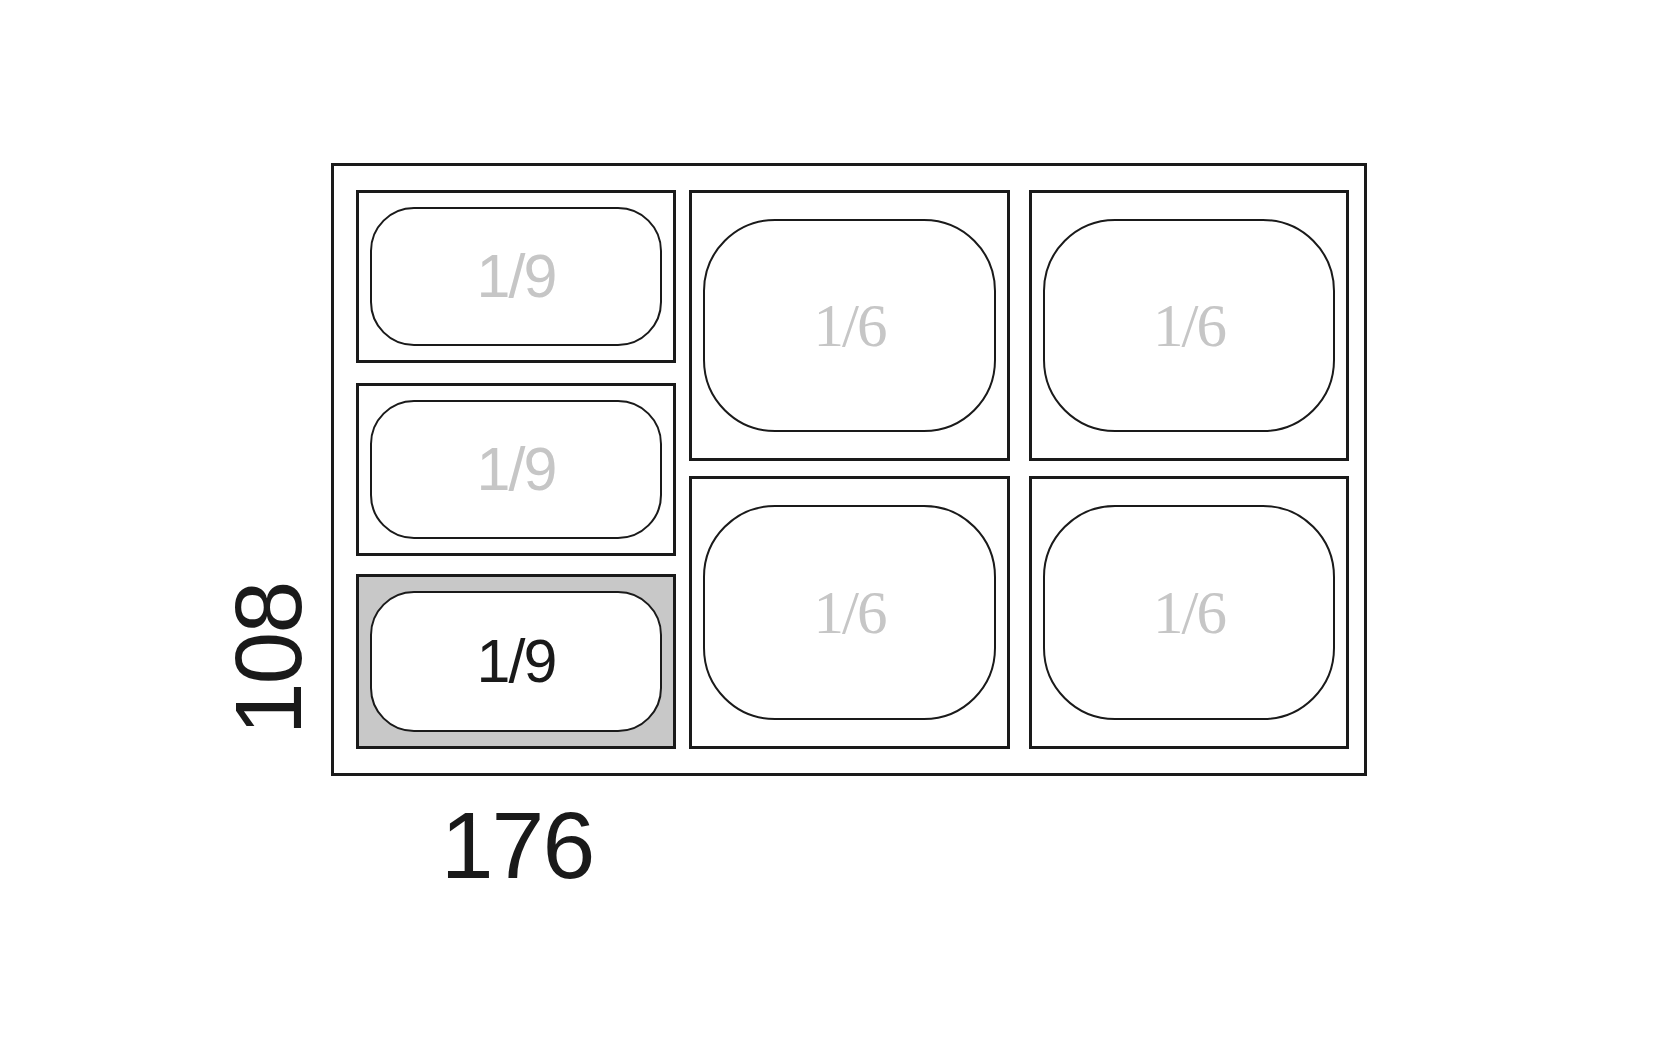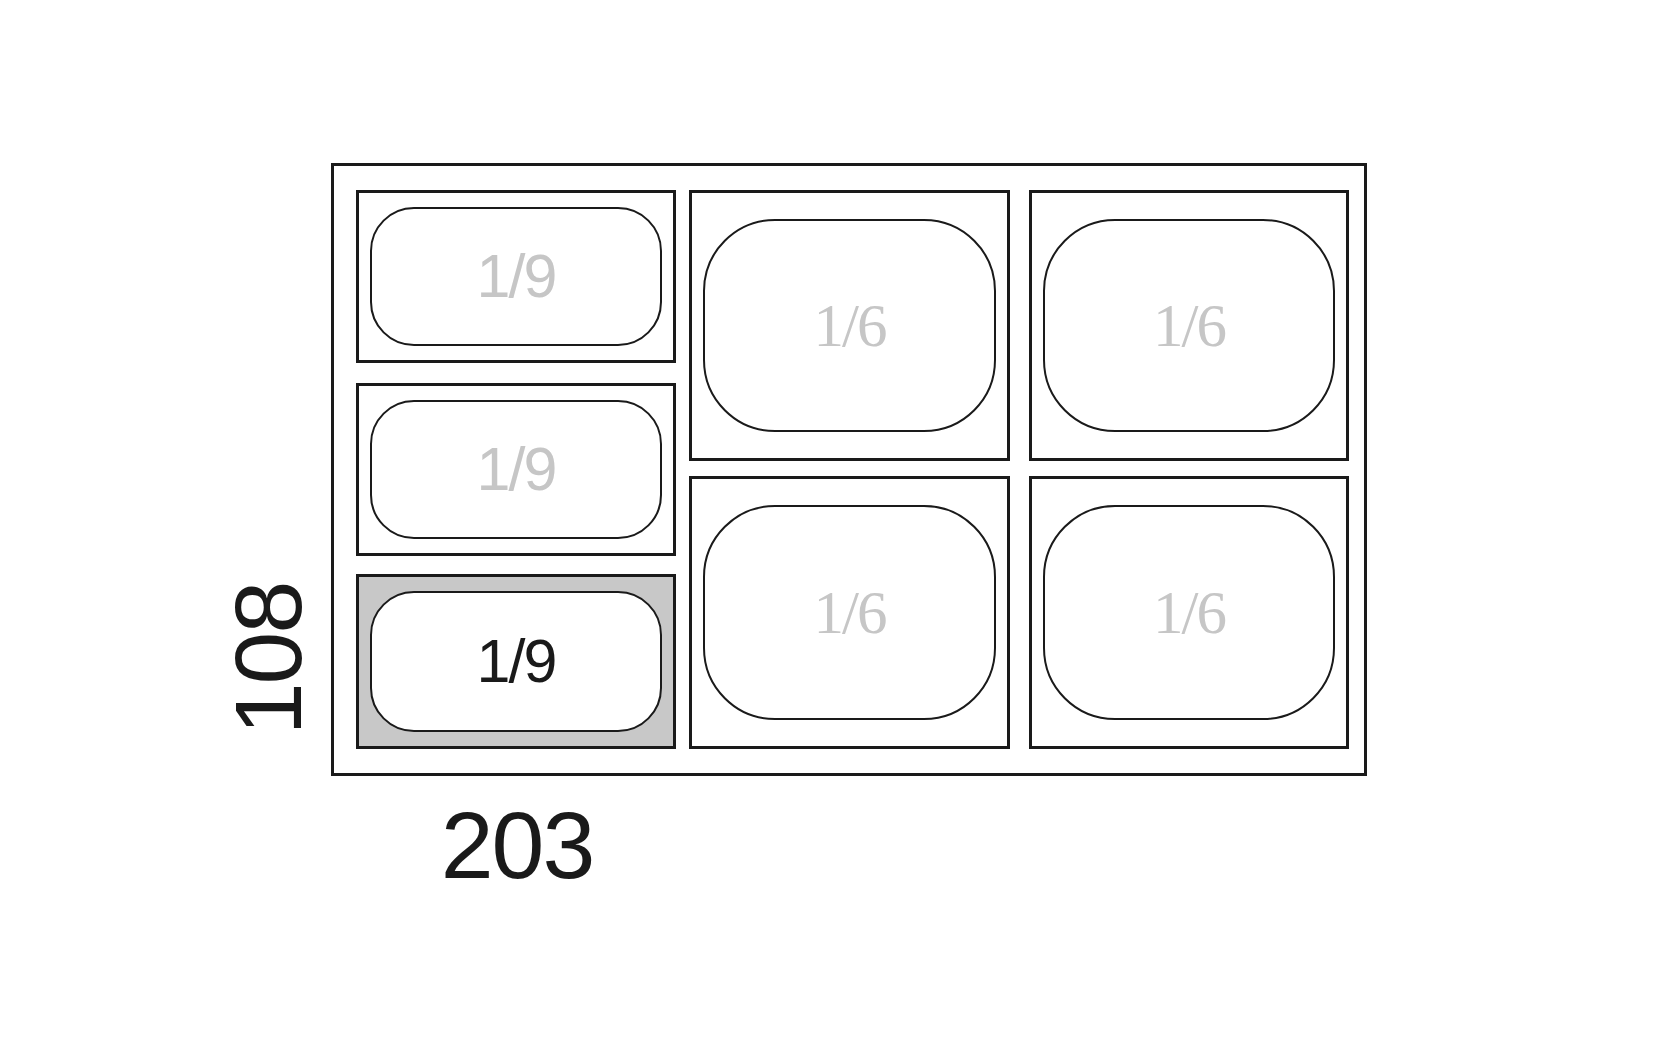--- a/index.html
+++ b/index.html
@@ -145,15 +145,15 @@
   </div>
 
   <div class="comp comp-g">
     <div class="pan pan-sixth">
       <span class="pan-label">1/6</span>
     </div>
   </div>
 
   <div class="dim dim-height">108</div>
 
-  <div class="dim dim-width">203</div>
+  <div class="dim dim-width">176</div>
 
 </div>
 
 </body></html>

